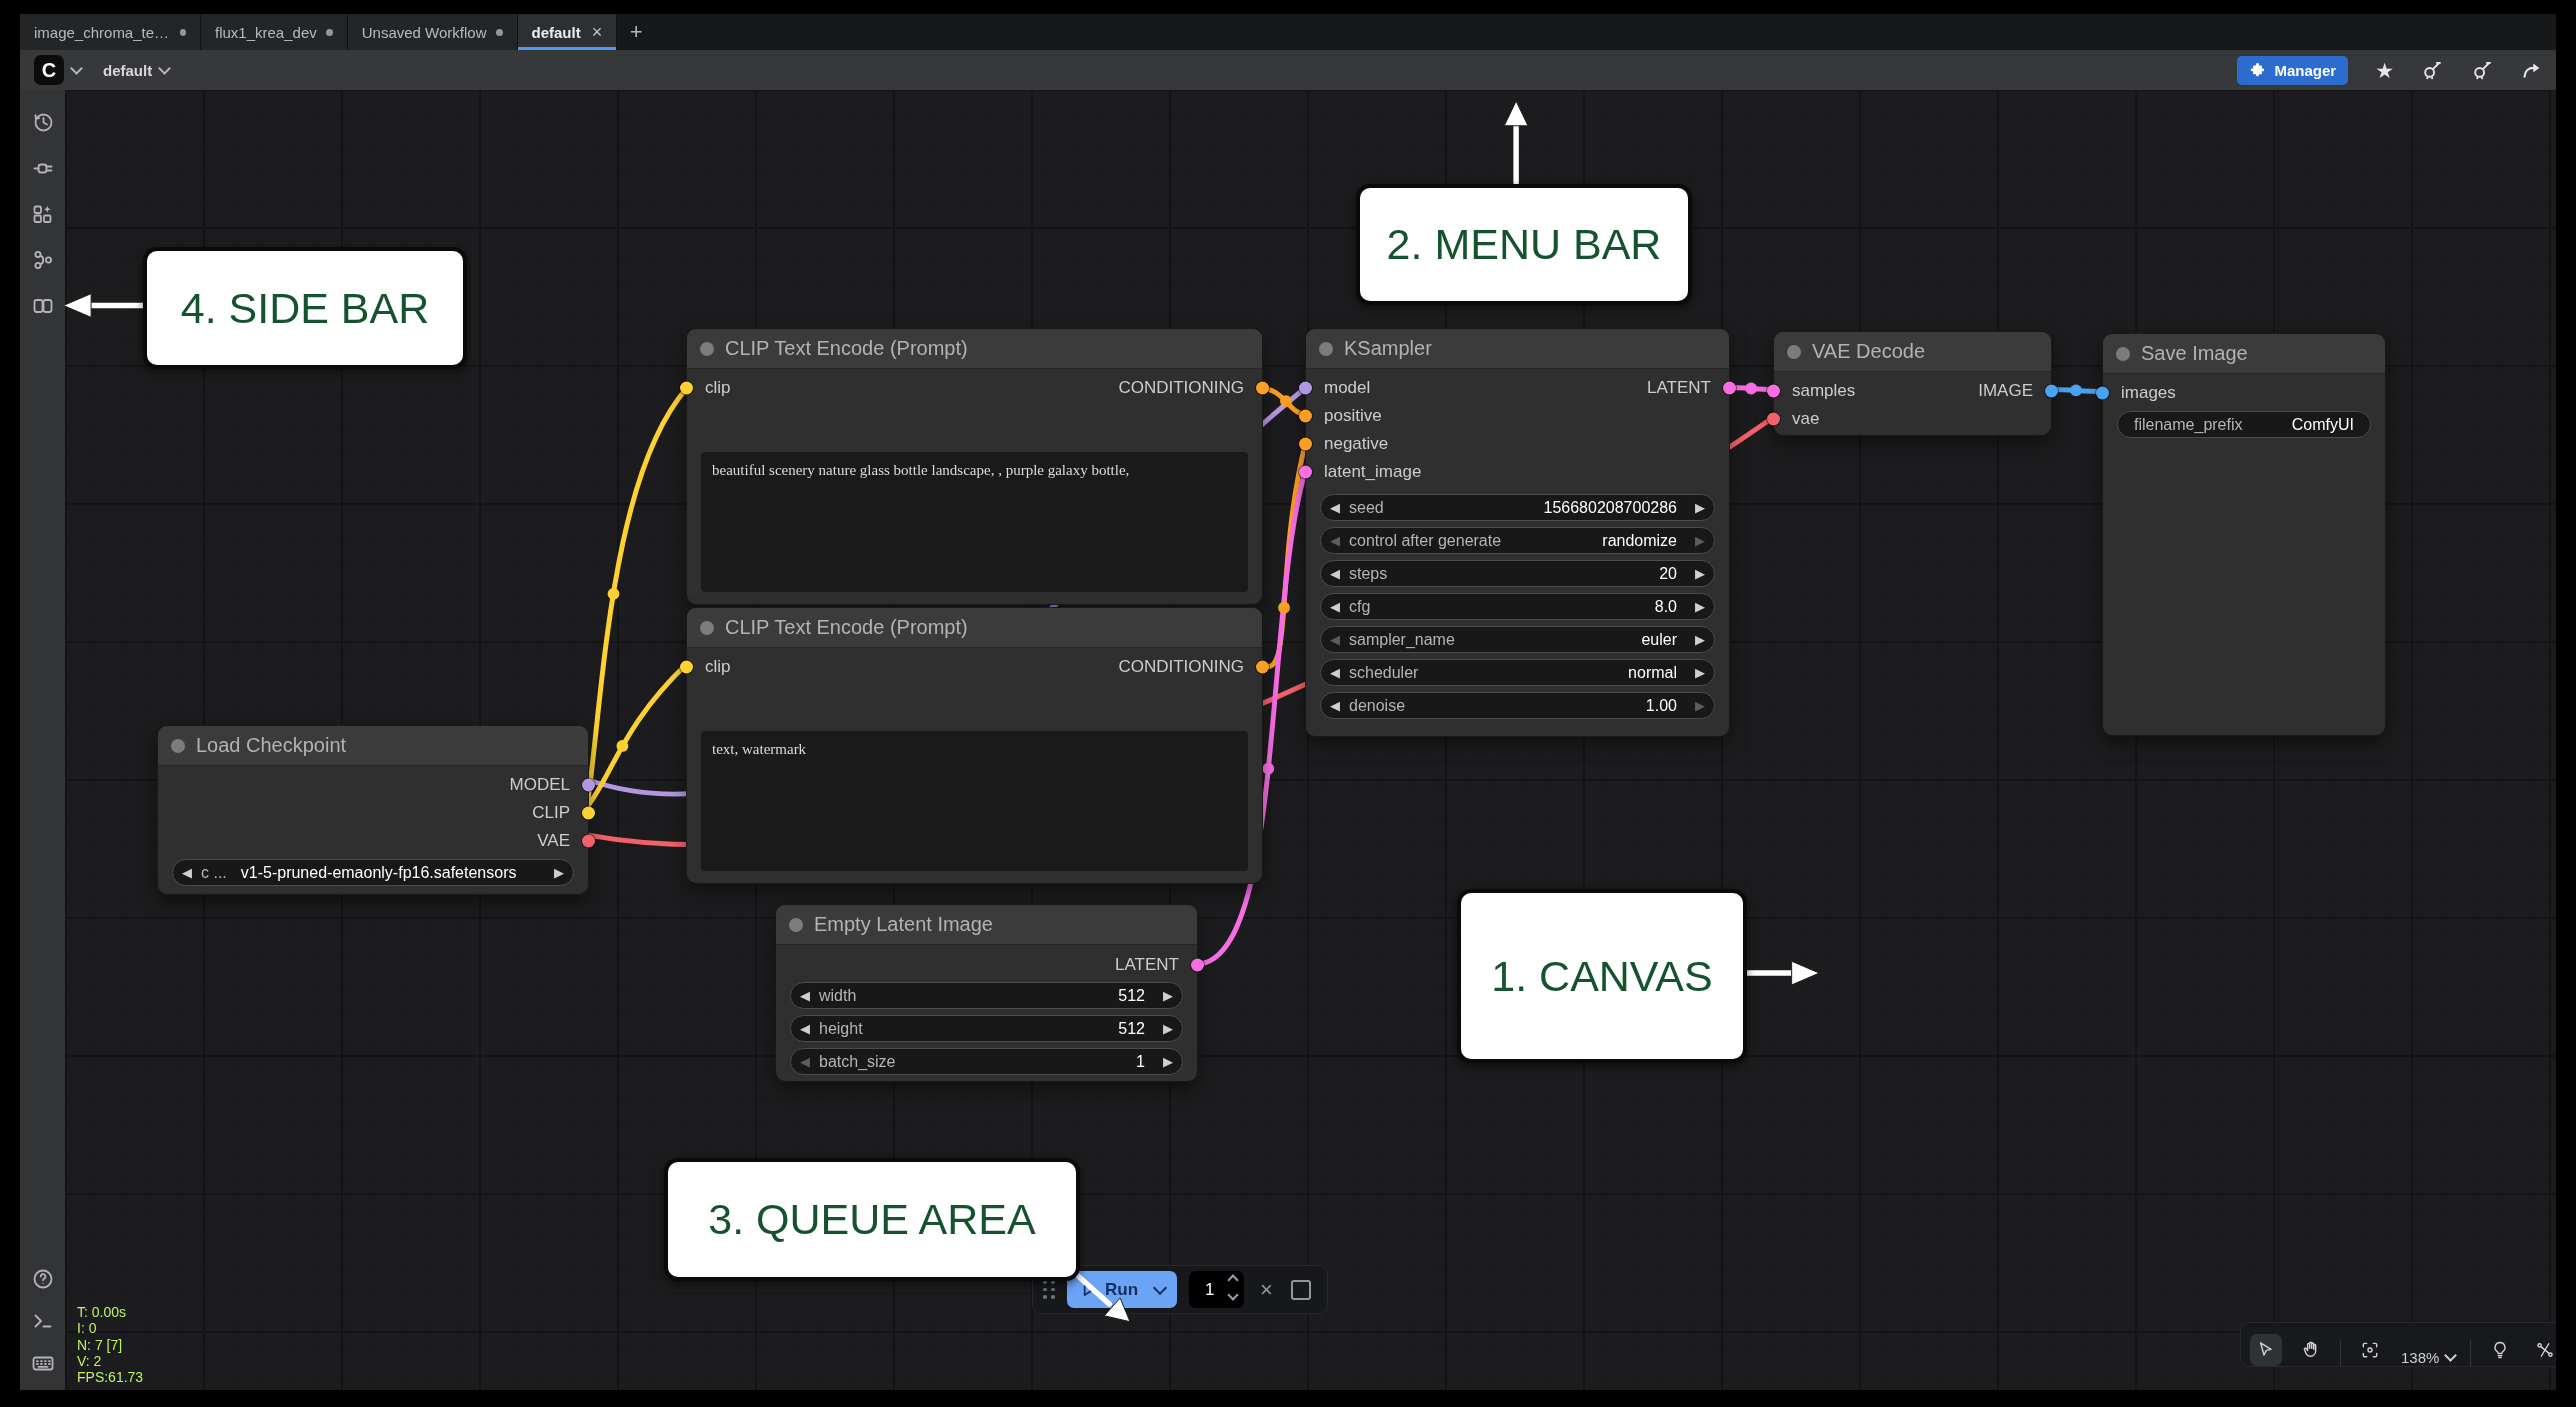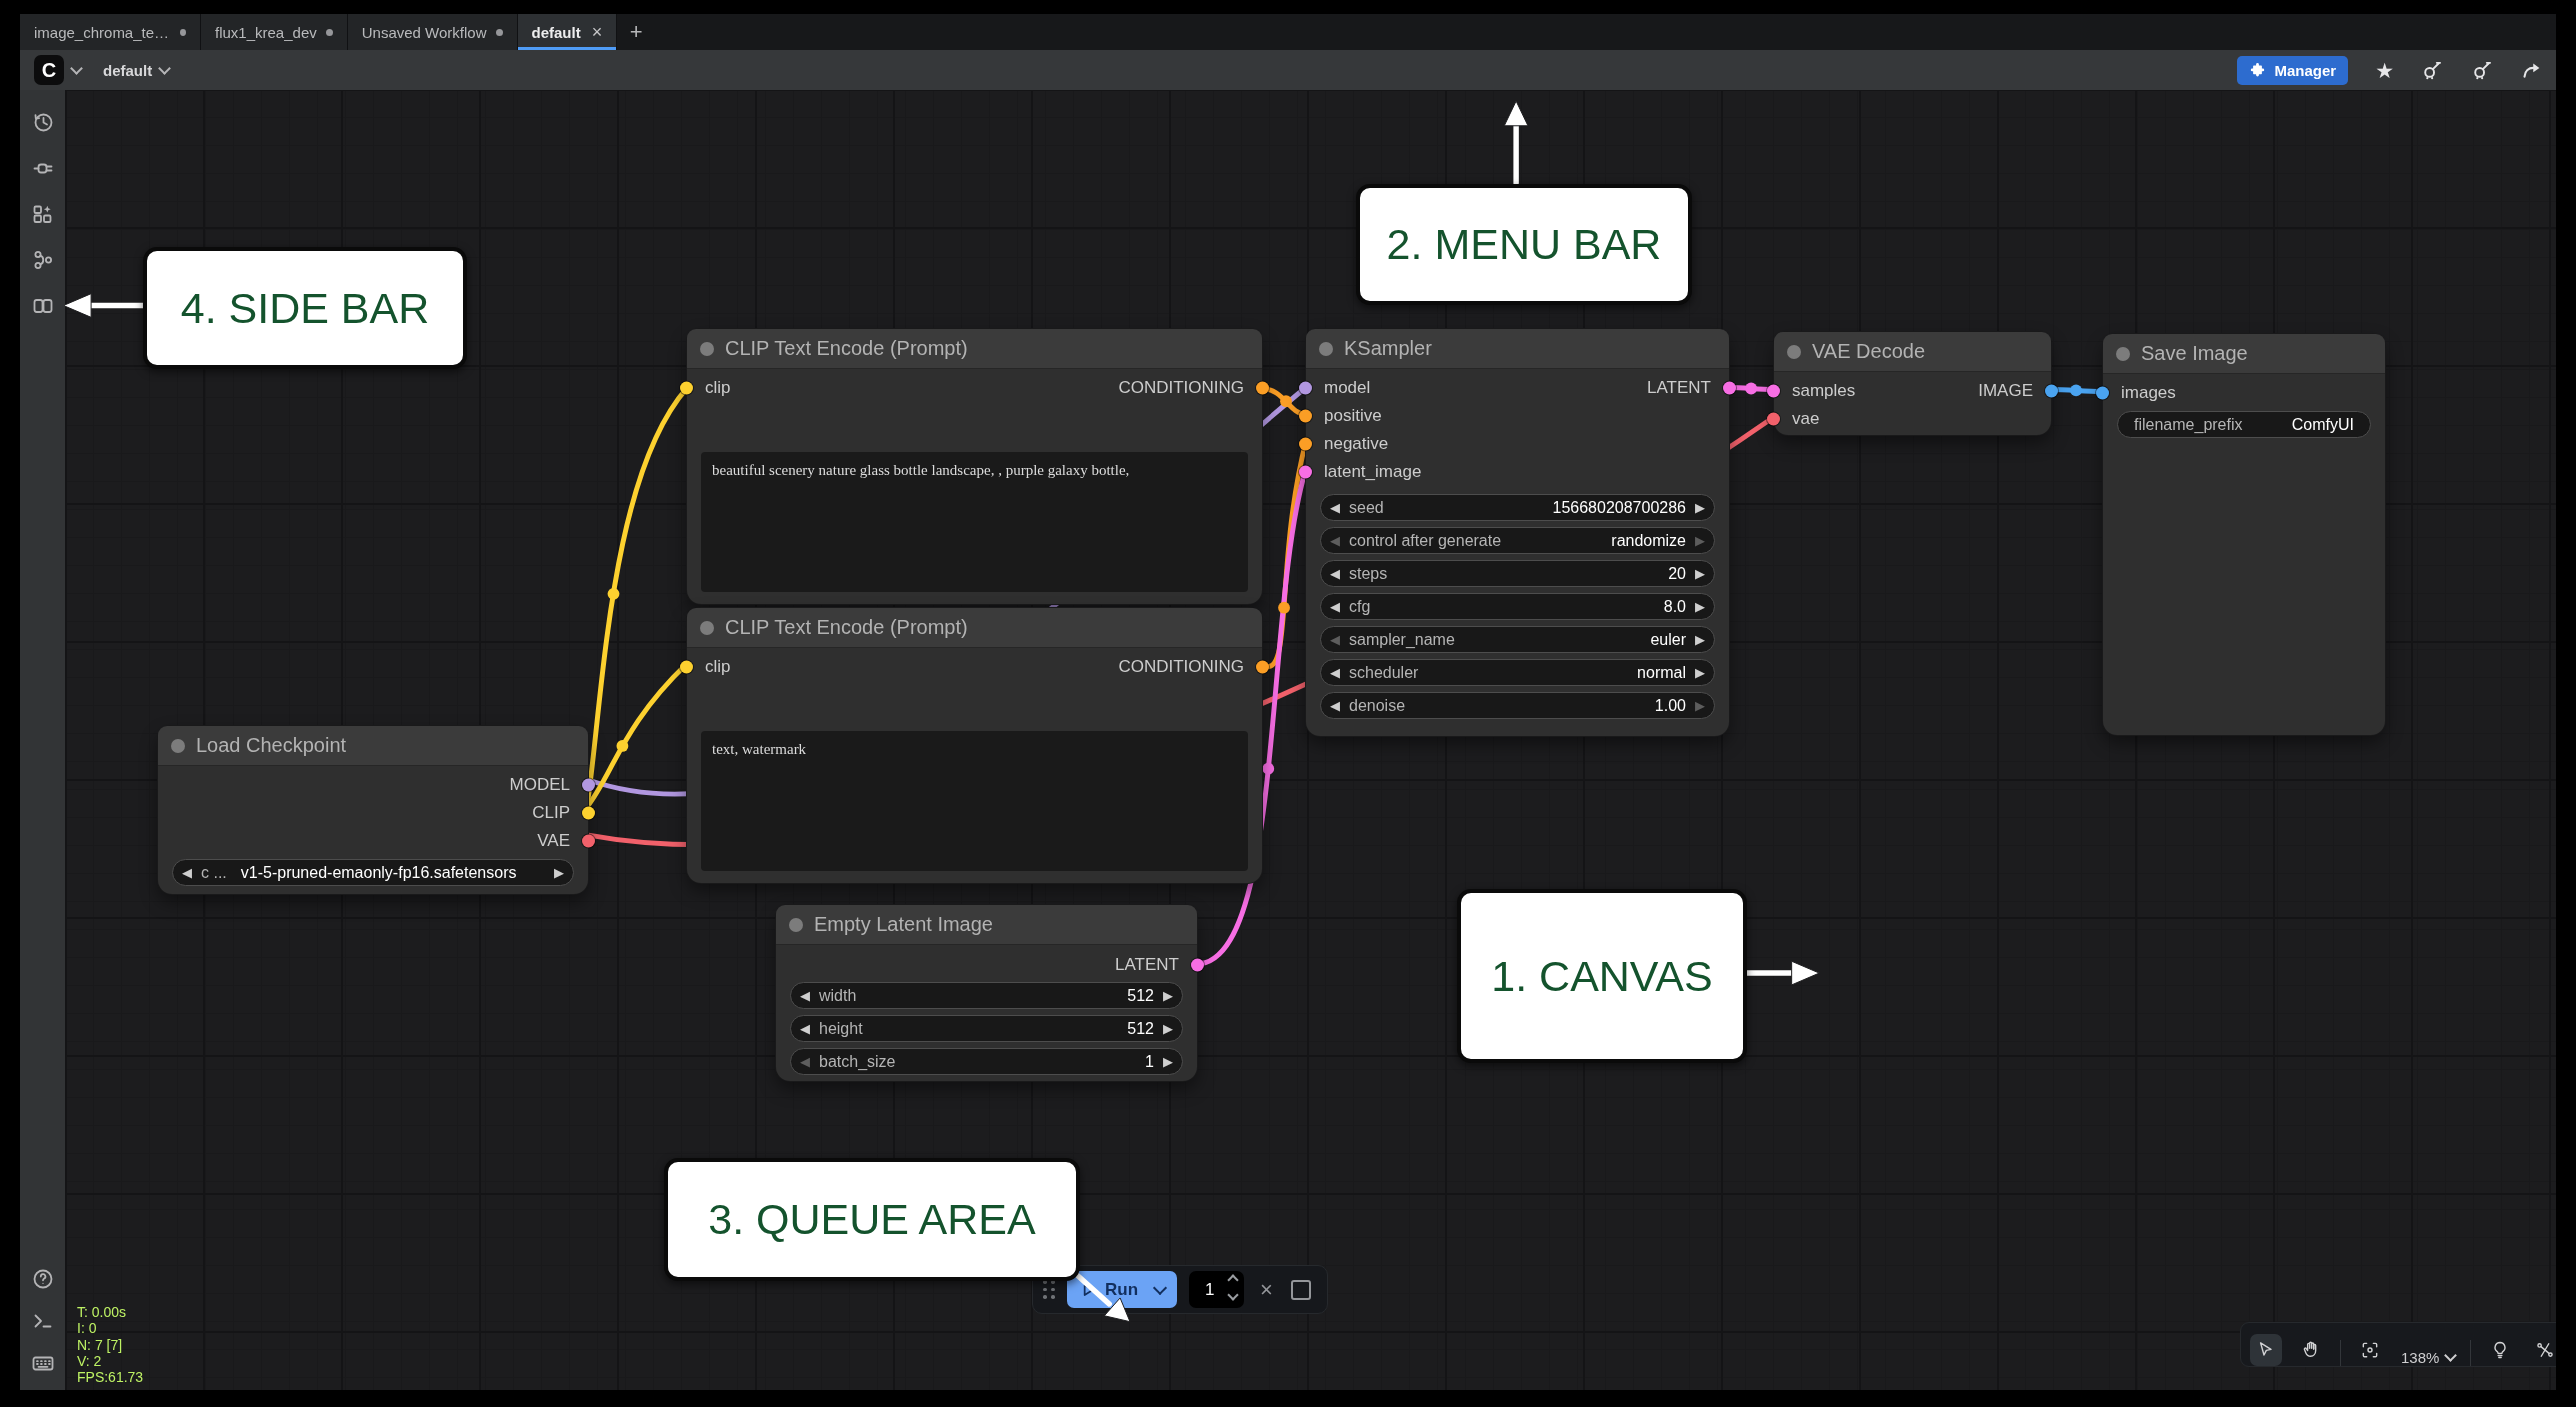--- a/index.html
+++ b/index.html
@@ -44,41 +44,41 @@
       linear-gradient(#141416 2px, transparent 2px),
       linear-gradient(90deg,#141416 2px, transparent 2px),
       linear-gradient(#19191b 1px, transparent 1px),
       linear-gradient(90deg,#19191b 1px, transparent 1px);
     background-size:138px 138px,138px 138px,28px 28px,28px 28px;}
 
   #wires{position:absolute;left:0;top:0;z-index:1;pointer-events:none;}
   #wires path{fill:none;stroke-width:5;stroke-linecap:round;}
 
   
-  .node{position:absolute;background:#2f2f2f;border-radius:14px;z-index:2;
+  .node{position:absolute;background:#2f2f2f;border-radius:9px;z-index:2;
         box-shadow:0 0 0 1px #19191a,0 8px 18px rgba(0,0,0,.45);}
   .nhead{height:40px;background:#3b3b3b;border-radius:9px 9px 0 0;display:flex;align-items:center;gap:11px;
          padding:0 13px;border-bottom:1px solid #262626;box-sizing:border-box;}
   .ndot{width:14px;height:14px;border-radius:50%;background:#7c7c7c;flex:0 0 auto;}
   .ntitle{color:#b3b3b3;font-size:20px;white-space:nowrap;}
   .nbody{position:relative;padding-top:5px;}
   .prow{position:relative;height:28px;display:flex;align-items:center;color:#cdcdcd;font-size:17px;}
   .prow .inlab{margin-left:18px;}
   .prow .outlab{margin-left:auto;margin-right:18px;}
   .pdot{position:absolute;top:50%;width:13px;height:13px;border-radius:50%;transform:translateY(-50%);box-shadow:0 0 0 1px rgba(0,0,0,.45);}
   .pdot.pin{left:-7px;} .pdot.pout{right:-7px;}
   .c-purple{background:#b197e0;} .c-yellow{background:#fdd12f;} .c-red{background:#f2616b;}
   .c-orange{background:#fb9e25;} .c-magenta{background:#f76ee4;} .c-blue{background:#4aa3f0;}
 
   .widget{height:27px;margin:0 14px 6px 14px;background:#181818;border:1px solid #4d4d4d;border-radius:15px;
           display:flex;align-items:center;padding:0 9px;font-size:16px;color:#b5b5b5;box-sizing:border-box;}
   .warrow{font-size:13px;color:#cfcfcf;line-height:1;}
   .warrow.dim{color:#5d5d5d;}
   .wlabel{margin-left:9px;white-space:nowrap;}
-  .wvalue{margin-left:auto;margin-right:9px;color:#fff;white-space:nowrap;}
+  .wvalue{margin-left:auto;margin-right:18px;color:#fff;white-space:nowrap;}
   .widgets{margin-top:8px;}
 
   .promptbox{position:absolute;left:14px;right:14px;top:83px;bottom:12px;background:#1a1a1a;border-radius:4px;
              padding:8px 11px;box-sizing:border-box;font-family:Liberation Serif, serif;font-size:15px;
              line-height:1.45;color:#dcdcdc;white-space:pre-wrap;overflow:hidden;}
 
   
   .queuepanel{position:absolute;left:1012px;top:1251px;height:49px;z-index:6;display:flex;align-items:center;gap:12px;
               background:#16181c;border:1px solid #26292d;border-radius:10px;padding:0 10px;box-sizing:border-box;}
   .draghandle{display:grid;grid-template-columns:4px 4px;grid-gap:4px;}

